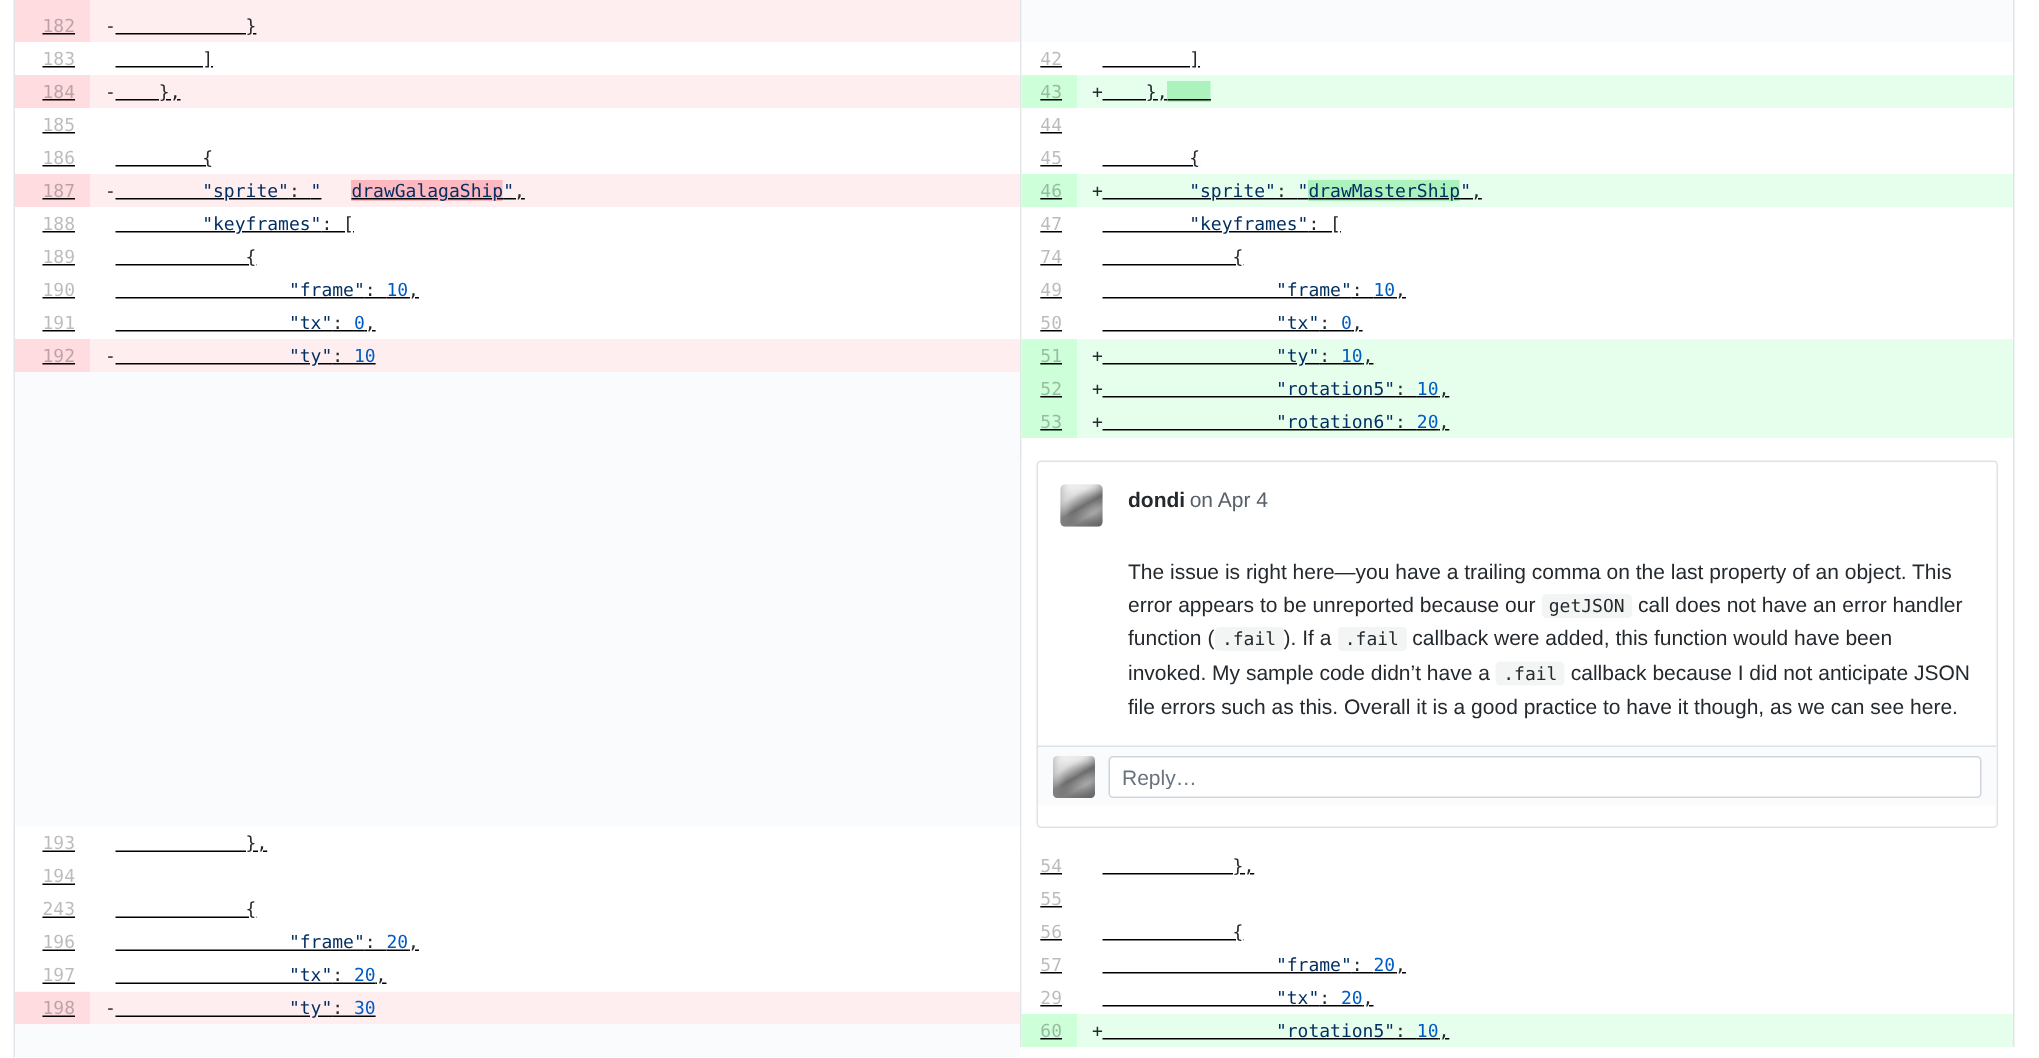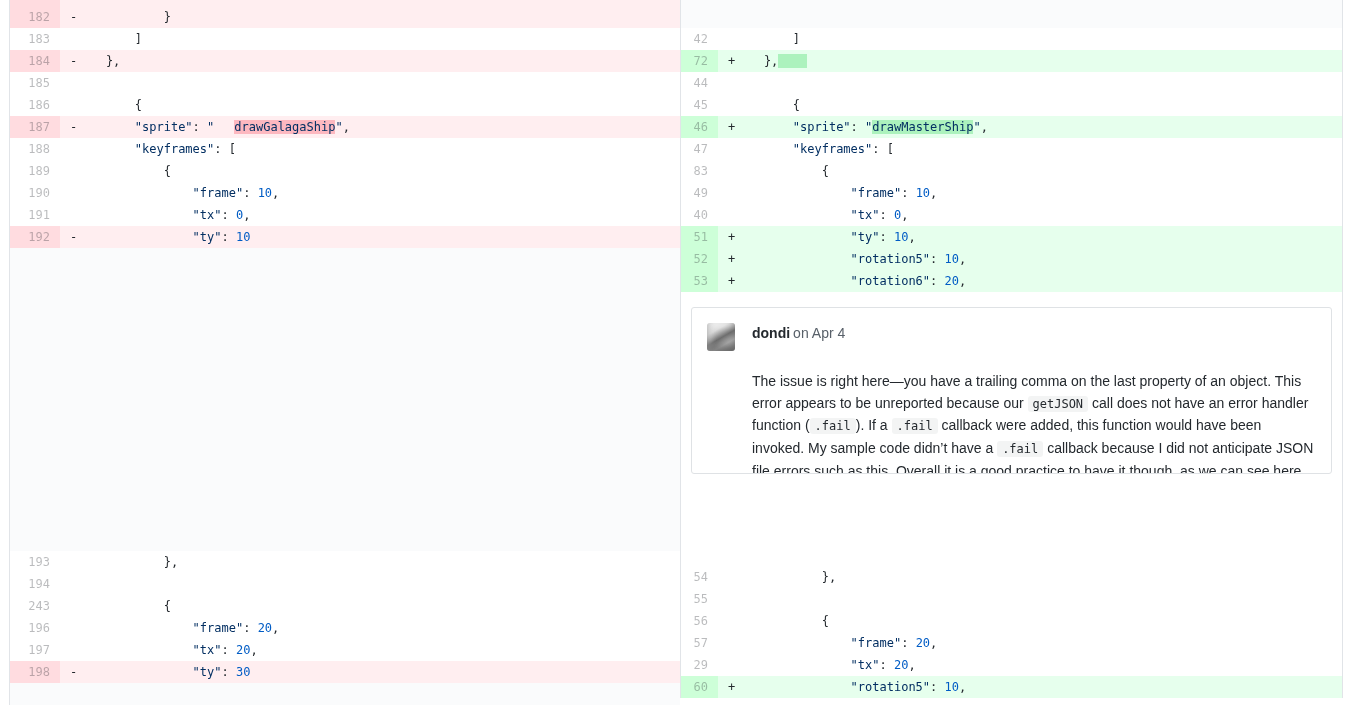--- a/index.html
+++ b/index.html
@@ -1,21 +1,21 @@
 <!DOCTYPE html>
 <html><head>
 <meta charset="utf-8">
 <style>
   html,body{margin:0;padding:0;background:#fff;}
   body{width:1359px;height:705px;overflow:hidden;font-family:"Liberation Sans",sans-serif;}
   .diff-wrap{display:flex;align-items:flex-start;}
   .pane{box-sizing:content-box;}
   .pane-left{margin-left:9px;border-left:1px solid #e1e4e8;width:670px;}
   .pane-right{border-left:1px solid #e1e4e8;border-right:1px solid #e1e4e8;width:661px;}
-  .row{display:flex;height:22px;overflow:hidden;}
+  .row{display:flex;height:22px;overflow:hidden;text-decoration:underline;}
   .row.partial{height:6px;}
   .cell{display:flex;flex:1;min-width:0;}
   .gut{flex:none;text-align:right;box-sizing:border-box;padding:3px 10px 0 0;
        font:12px/16px "DejaVu Sans Mono","Liberation Mono",monospace;color:rgba(27,31,35,.3);
        cursor:pointer;user-select:none;}
   .pane-left .gut{width:50px;}
   .pane-right .gut{width:37px;}
   .code{flex:1;min-width:0;box-sizing:border-box;padding:3px 0 0 10px;white-space:pre;overflow:hidden;
         font:12px/16px "DejaVu Sans Mono","Liberation Mono",monospace;color:#24292e;}
   .mk{display:inline-block;width:7px;}
@@ -27,21 +27,21 @@
   .cell.empty .gut,.cell.empty .code{background:#fafbfc;cursor:default;}
   .k{color:#032f62;}
   .d{color:#005cc5;}
   .p{color:#24292e;}
   .hd{background:#fdb8c0;color:#032f62;margin-left:20px;}
   .ha{background:#acf2bd;color:#032f62;}
   .ws{background:#acf2bd;}
   
   .fill-left{height:259px;background:#fafbfc;}
   .comment-row{height:259px;background:#fff;box-sizing:border-box;}
-  .comment-box{margin:15px 10px 0 10px;height:167px;box-sizing:border-box;border:1px solid #dfe2e5;
+  .comment-box{margin:15px 10px 0 10px;height:245px;box-sizing:border-box;border:1px solid #dfe2e5;
                border-radius:3px;overflow:hidden;background:#fff;}
   .comment-main{display:flex;padding:15px;height:189px;box-sizing:border-box;}
   .avatar{flex:none;width:28px;height:28px;border-radius:3px;
           background:linear-gradient(150deg,#f4f4f4 0%,#d9d9d9 28%,#6f6f6f 52%,#b9b9b9 72%,#8c8c8c 100%);
           box-shadow:inset 0 -6px 8px rgba(40,40,40,.45), inset 4px 4px 6px rgba(255,255,255,.5);}
   .comment-main .avatar{margin-right:17px;}
   .comment-content{flex:1;min-width:0;font-size:14px;color:#24292e;}
   .comment-header{line-height:20px;margin-bottom:5px;}
   .comment-header b{color:#24292e;font-weight:bold;cursor:pointer;}
   .cdate{color:#586069;margin-left:3px;}
@@ -209,21 +209,21 @@
           </div>
         </div>
         <div class="row">
           <div class="cell ctx">
             <div class="gut">42</div>
             <div class="code"><span class="mk"></span><span class="p">        ]</span></div>
           </div>
         </div>
         <div class="row">
           <div class="cell add">
-            <div class="gut">72</div>
+            <div class="gut">43</div>
             <div class="code"><span class="mk">+</span><span class="p">    },</span><span class="ws">    </span></div>
           </div>
         </div>
         <div class="row">
           <div class="cell ctx">
             <div class="gut">44</div>
             <div class="code"><span class="mk"></span></div>
           </div>
         </div>
         <div class="row">
@@ -239,33 +239,33 @@
           </div>
         </div>
         <div class="row">
           <div class="cell ctx">
             <div class="gut">47</div>
             <div class="code"><span class="mk"></span><span class="k">        "keyframes"</span><span class="p">: [</span></div>
           </div>
         </div>
         <div class="row">
           <div class="cell ctx">
-            <div class="gut">83</div>
+            <div class="gut">74</div>
             <div class="code"><span class="mk"></span><span class="p">            {</span></div>
           </div>
         </div>
         <div class="row">
           <div class="cell ctx">
             <div class="gut">49</div>
             <div class="code"><span class="mk"></span><span class="k">                "frame"</span><span class="p">: </span><span class="d">10</span><span class="p">,</span></div>
           </div>
         </div>
         <div class="row">
           <div class="cell ctx">
-            <div class="gut">40</div>
+            <div class="gut">50</div>
             <div class="code"><span class="mk"></span><span class="k">                "tx"</span><span class="p">: </span><span class="d">0</span><span class="p">,</span></div>
           </div>
         </div>
         <div class="row">
           <div class="cell add">
             <div class="gut">51</div>
             <div class="code"><span class="mk">+</span><span class="k">                "ty"</span><span class="p">: </span><span class="d">10</span><span class="p">,</span></div>
           </div>
         </div>
         <div class="row">

